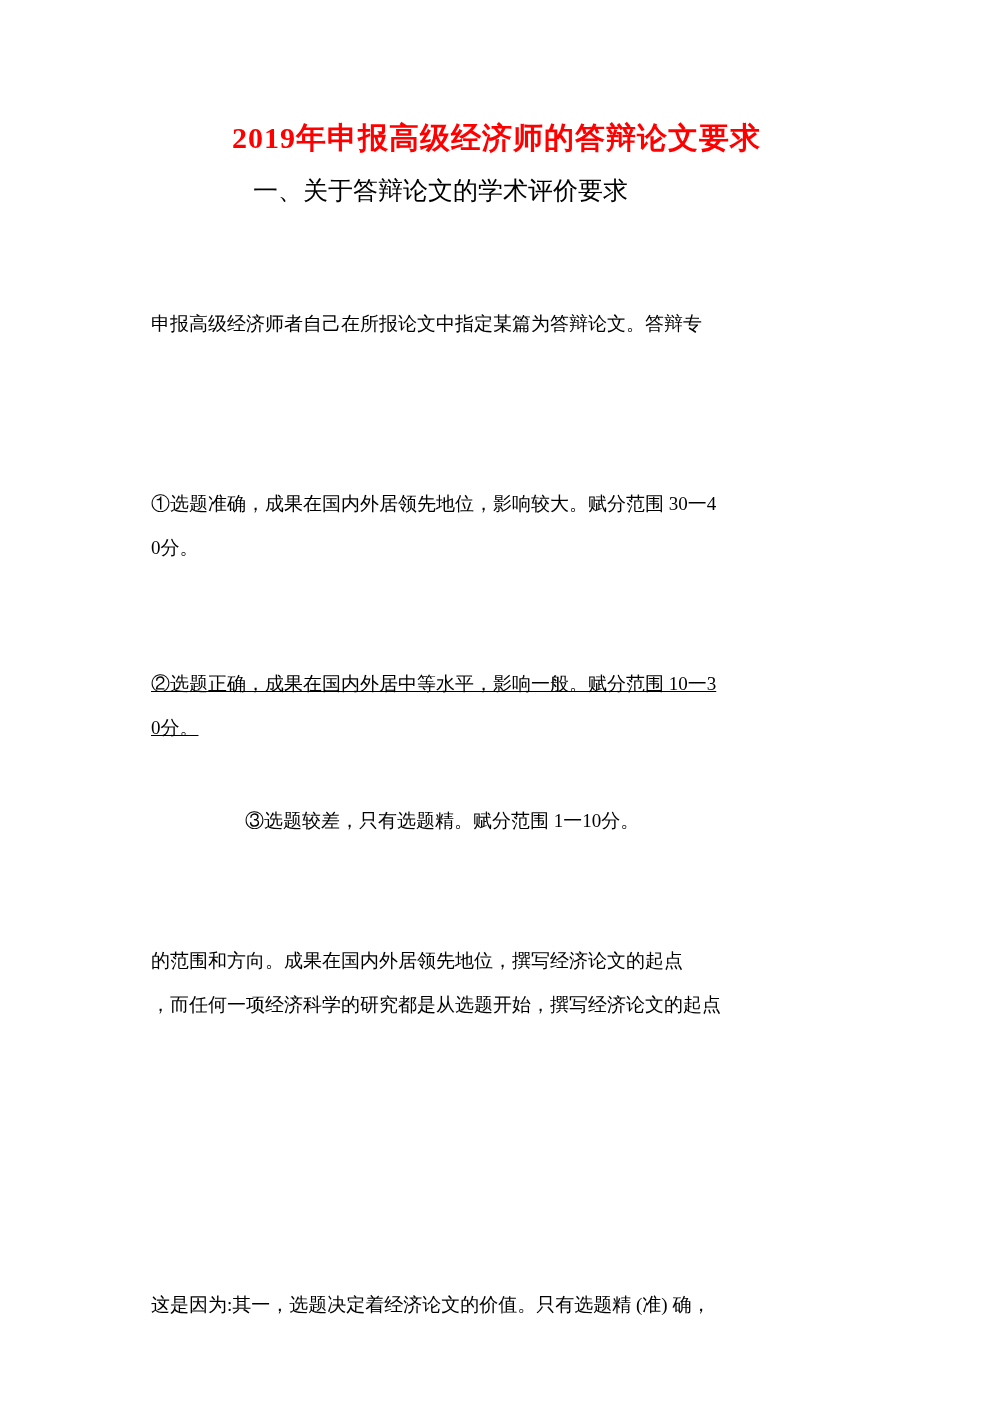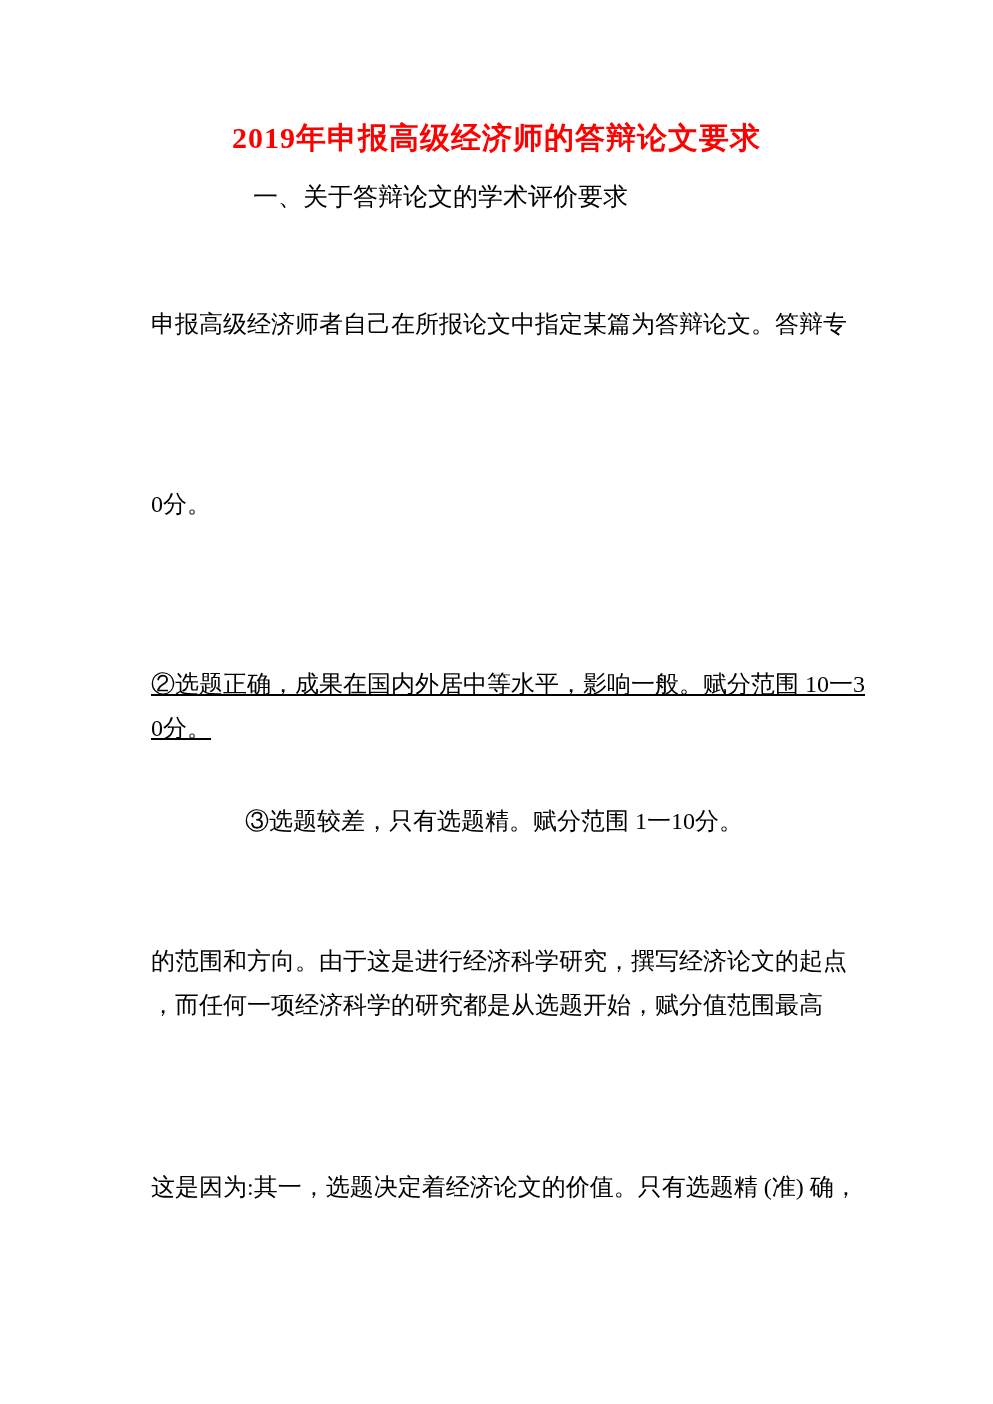--- a/index.html
+++ b/index.html
@@ -25,74 +25,75 @@
     text-align: center;
     font-size: 30px;
     line-height: 40px;
     font-weight: bold;
     color: #ff0000;
     letter-spacing: 1px;
     white-space: nowrap;
   }
   .section-heading {
     position: absolute;
-    top: 180px;
+    top: 174px;
     left: 253px;
     margin: 0;
     font-size: 25px;
     line-height: 34px;
     font-weight: normal;
     color: #000000;
     white-space: nowrap;
   }
   .para {
     position: absolute;
     margin: 0;
-    font-size: 24px;
+    font-size: 19px;
     line-height: 44px;
     color: #000000;
   }
   .para .line {
     white-space: nowrap;
   }
   .p1 { top: 302px; left: 151px; }
   .p2 { top: 482px; left: 151px; }
   .p3 { top: 662px; left: 151px; text-decoration: underline; }
   .p4 { top: 799px; left: 245px; }
   .p5 { top: 939px; left: 151px; }
-  .p6 { top: 1165px; left: 151px; }
+  .p6 { top: 1283px; left: 151px; }
 </style>
 </head>
 <body>
 
 <div class="page">
 
   <h1 class="doc-title">2019年申报高级经济师的答辩论文要求</h1>
 
   <h2 class="section-heading">一、关于答辩论文的学术评价要求</h2>
 
   <div class="para p1">
     <div class="line">申报高级经济师者自己在所报论文中指定某篇为答辩论文。答辩专</div>
   </div>
 
   <div class="para p2">
+    <div class="line">①选题准确，成果在国内外居领先地位，影响较大。赋分范围 30一4</div>
     <div class="line">0分。</div>
   </div>
 
   <div class="para p3">
     <div class="line">②选题正确，成果在国内外居中等水平，影响一般。赋分范围 10一3</div>
     <div class="line">0分。</div>
   </div>
 
   <div class="para p4">
     <div class="line">③选题较差，只有选题精。赋分范围 1一10分。</div>
   </div>
 
   <div class="para p5">
-    <div class="line">的范围和方向。由于这是进行经济科学研究，撰写经济论文的起点</div>
-    <div class="line">，而任何一项经济科学的研究都是从选题开始，赋分值范围最高</div>
+    <div class="line">的范围和方向。成果在国内外居领先地位，撰写经济论文的起点</div>
+    <div class="line">，而任何一项经济科学的研究都是从选题开始，撰写经济论文的起点</div>
   </div>
 
   <div class="para p6">
     <div class="line">这是因为:其一，选题决定着经济论文的价值。只有选题精 (准) 确，</div>
   </div>
 
 </div>
 
 </body></html>

